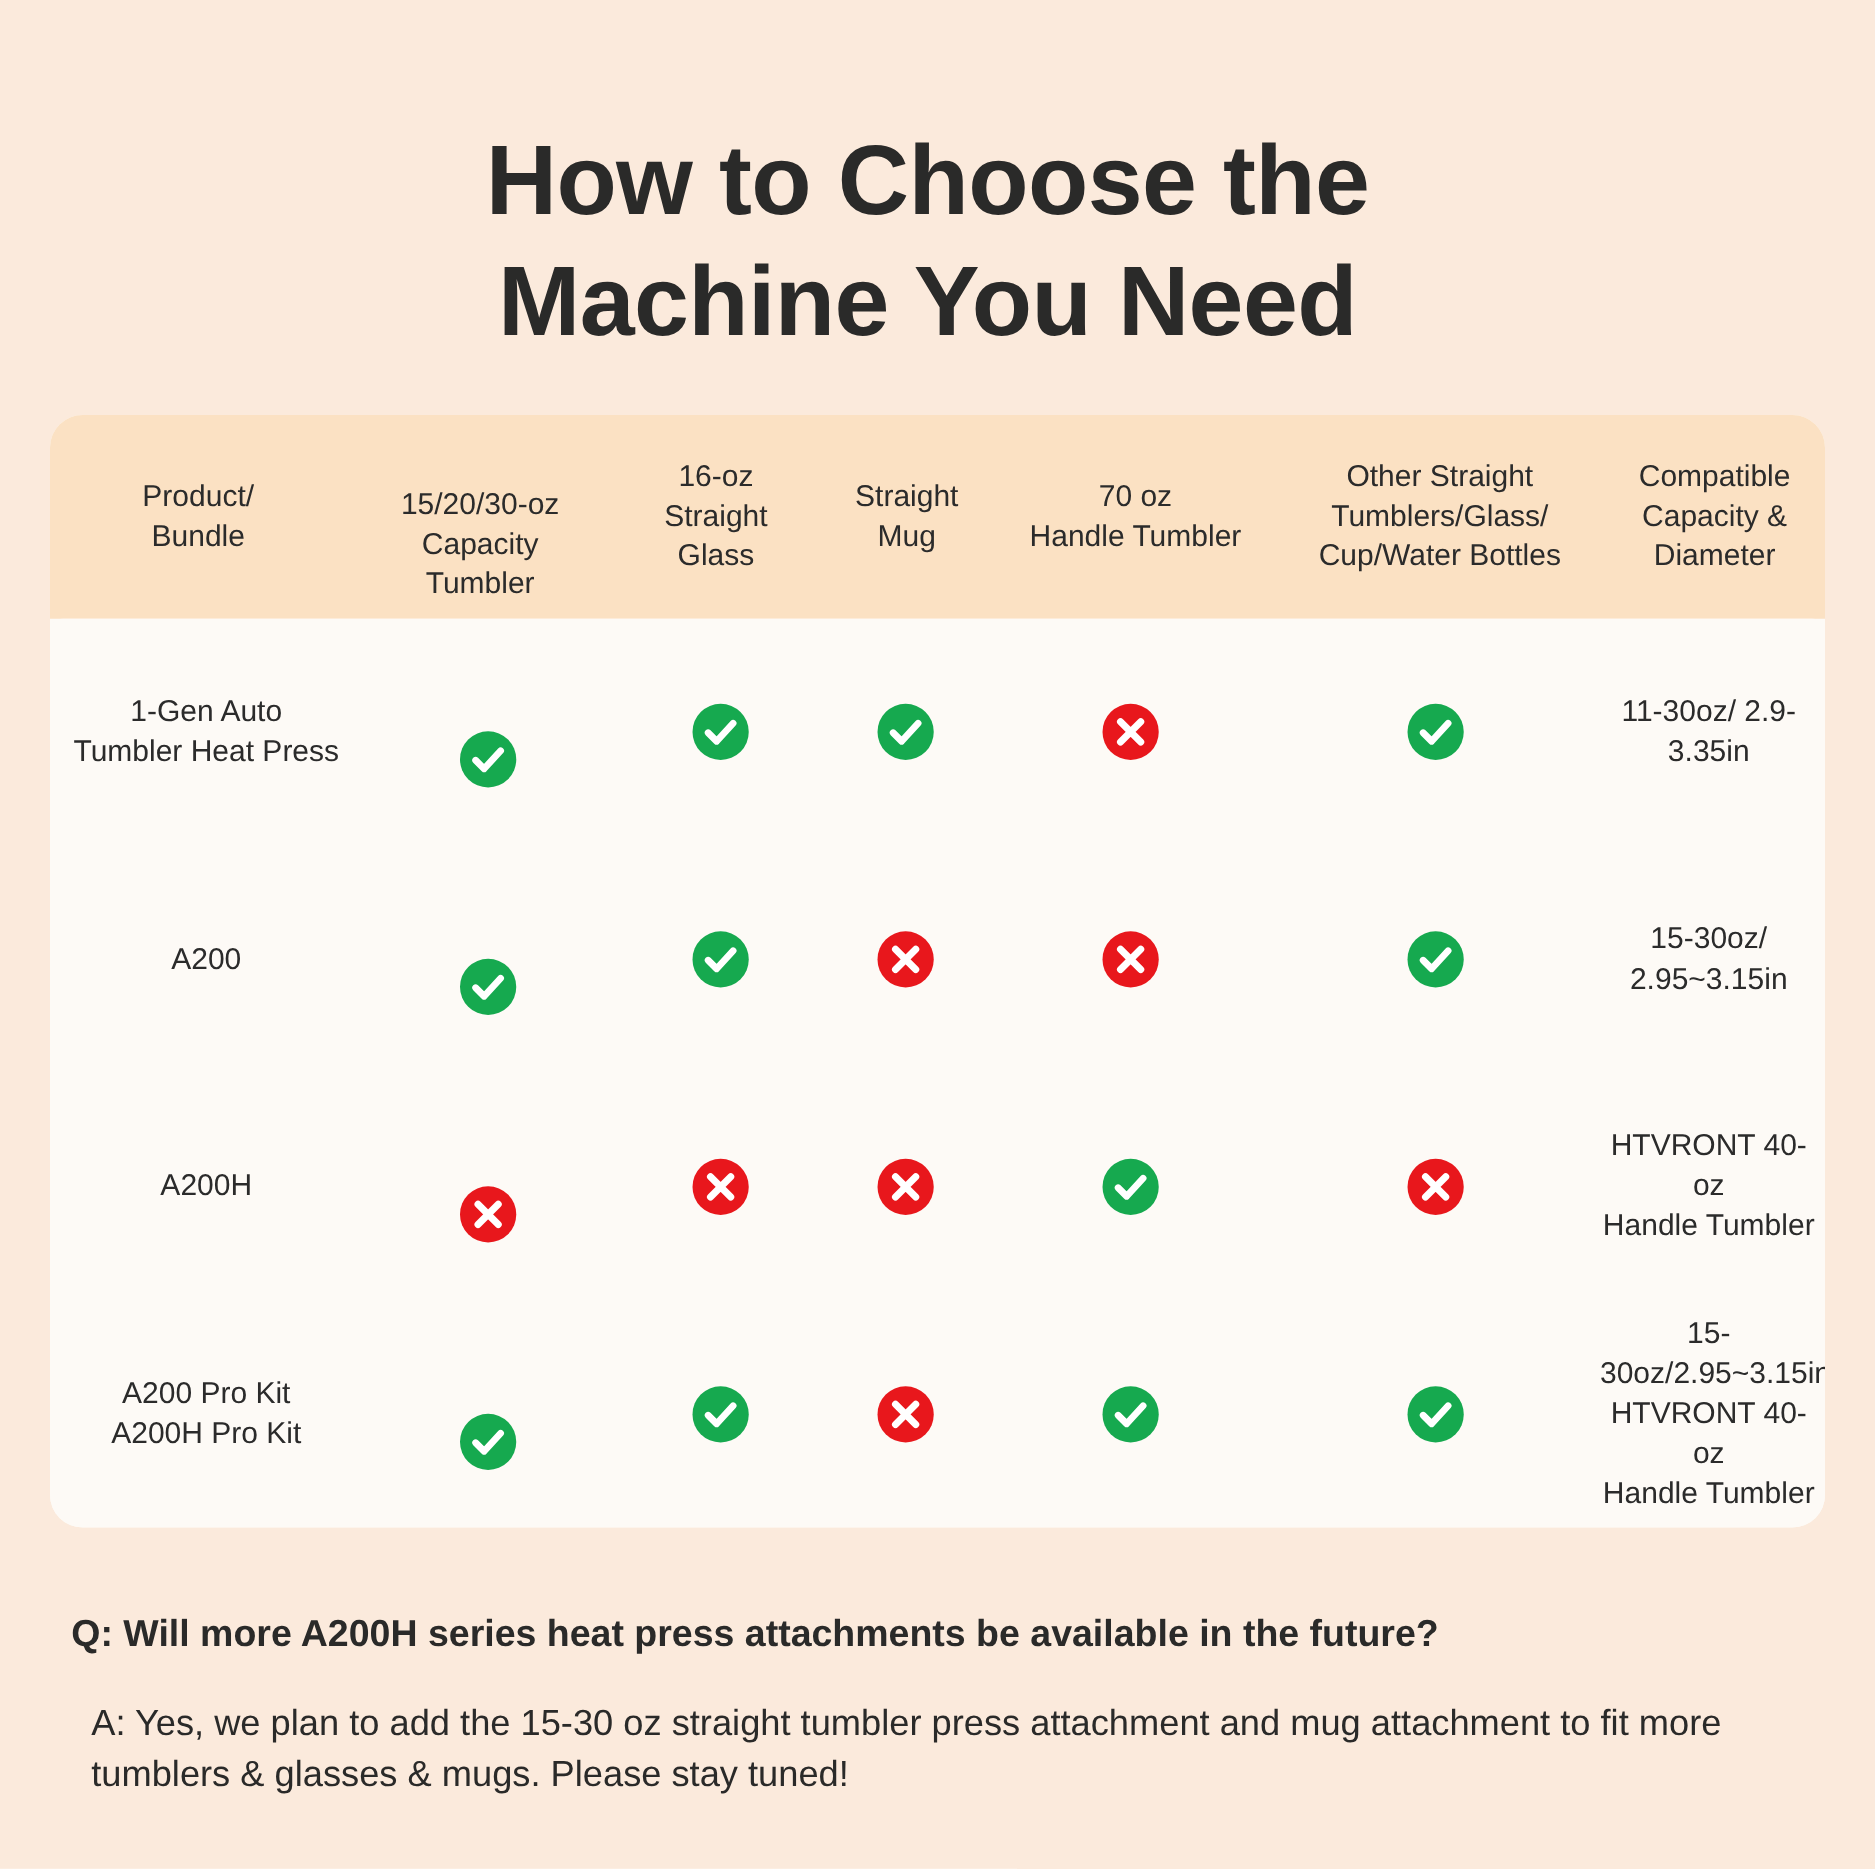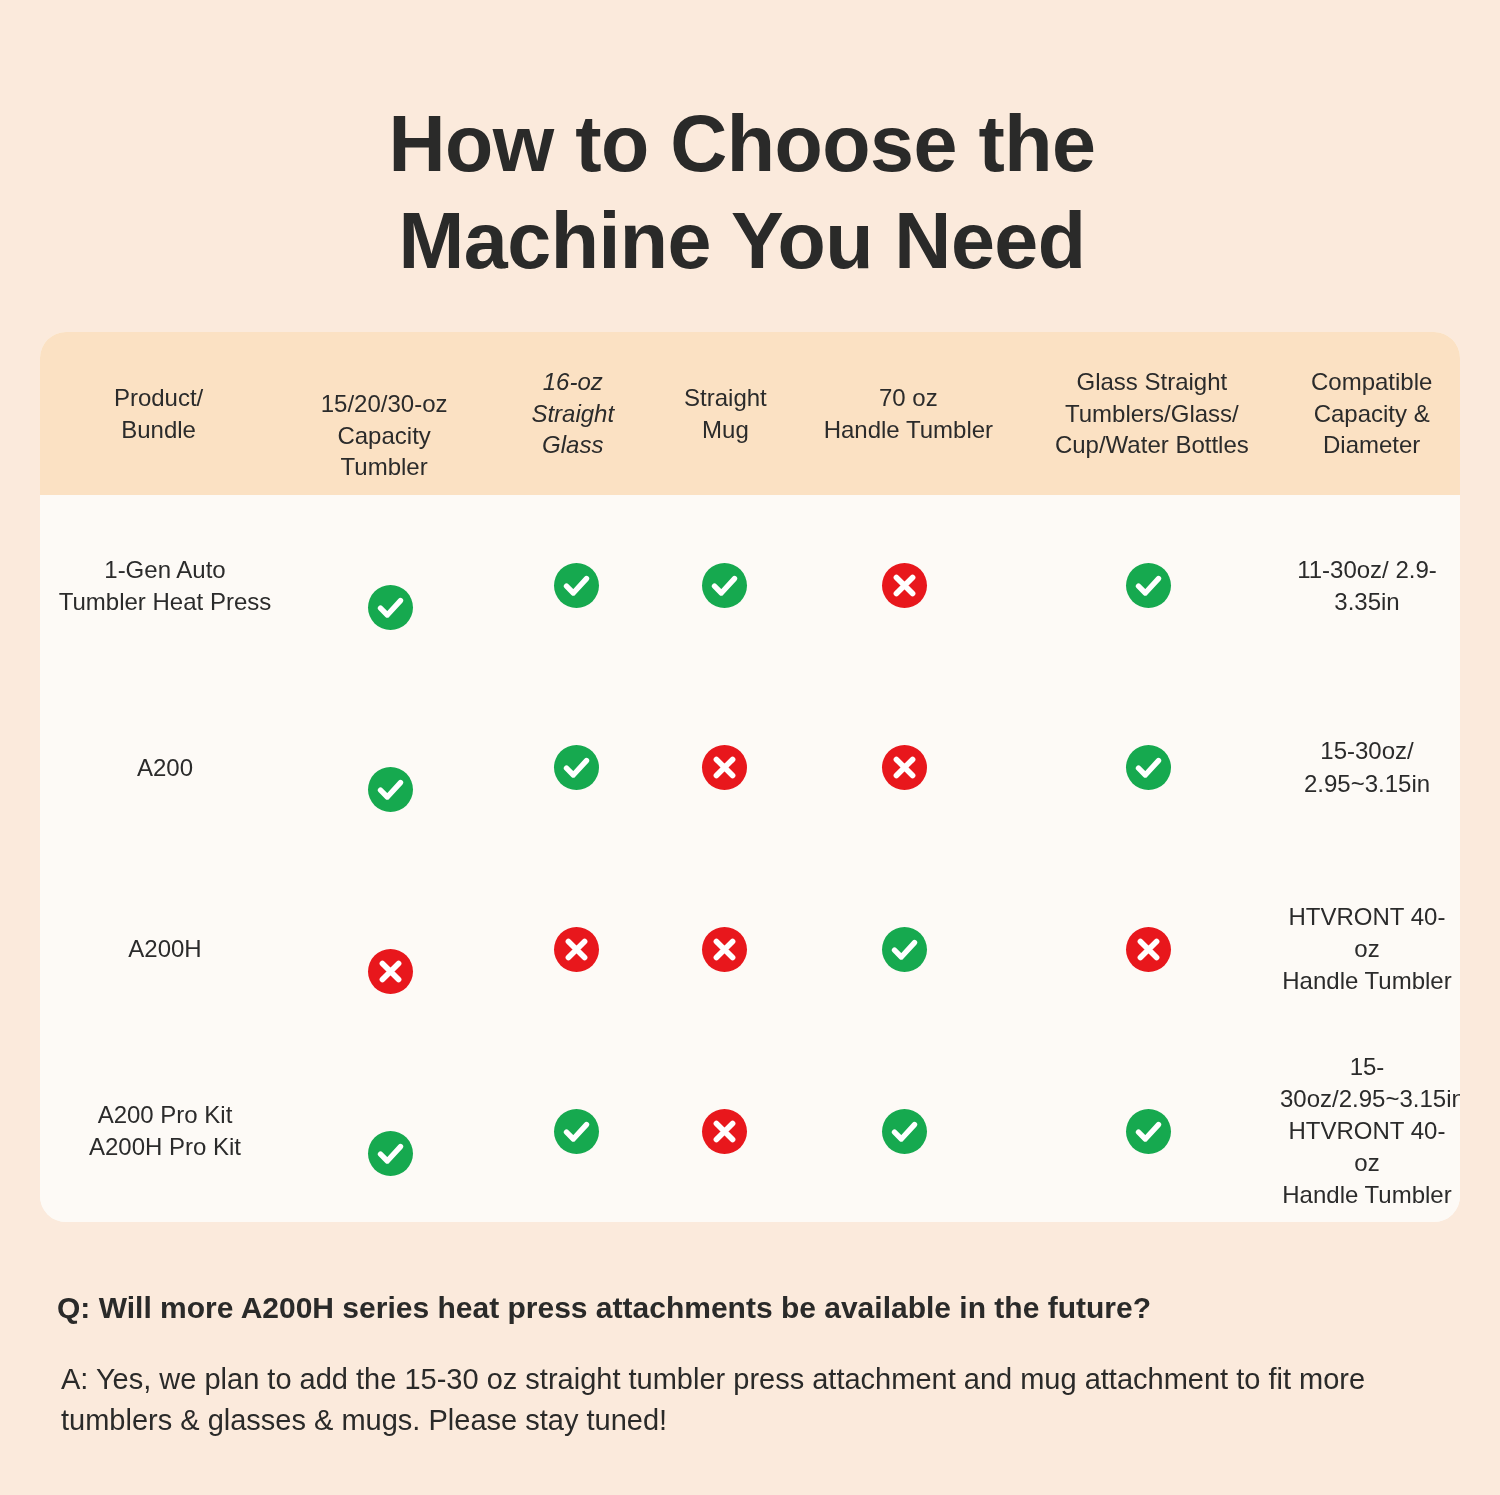--- a/index.html
+++ b/index.html
@@ -73,21 +73,21 @@
     font-size: 24px;
     line-height: 1.34;
     color: #2B2B2B;
     padding: 0 6px;
     box-sizing: border-box;
   }
 
   
   .c0 { width: 250px; }
   .c1 { width: 200px; margin-top: 44px; }
-  .c2 { width: 172px; font-style: italic; }
+  .c2 { width: 172px; }
   .c3 { width: 124px; }
   .c4 { width: 236px; }
   .c5 { width: 252px; }
   .c6 { width: 186px; }
 
   
   .status {
     display: inline-block;
     width: 45px;
     height: 45px;
@@ -110,21 +110,21 @@
     font-size: 30px;
     font-weight: bold;
     line-height: 1.35;
     color: #2A2A29;
     margin: 0 0 30px 0;
   }
   .qa-a {
     font-size: 29px;
     line-height: 1.42;
     color: #2A2A29;
-    margin: 4px;
+    margin: 16px;
     max-width: 1345px;
   }
 </style>
 </head>
 <body>
 
 <div class="title-block">
   <div class="title-line">How to Choose the</div>
   <div class="title-line">Machine You Need</div>
 </div>
@@ -146,21 +146,21 @@
       </div>
       <div class="cell c3">
         <span style="display:block">Straight</span>
         <span style="display:block">Mug</span>
       </div>
       <div class="cell c4">
         <span style="display:block">70 oz</span>
         <span style="display:block">Handle Tumbler</span>
       </div>
       <div class="cell c5">
-        <span style="display:block">Glass Straight</span>
+        <span style="display:block">Other Straight</span>
         <span style="display:block">Tumblers/Glass/</span>
         <span style="display:block">Cup/Water Bottles</span>
       </div>
       <div class="cell c6">
         <span style="display:block">Compatible</span>
         <span style="display:block">Capacity &amp;</span>
         <span style="display:block">Diameter</span>
       </div>
     </div>
   <div class="tbody" id="tbody">

